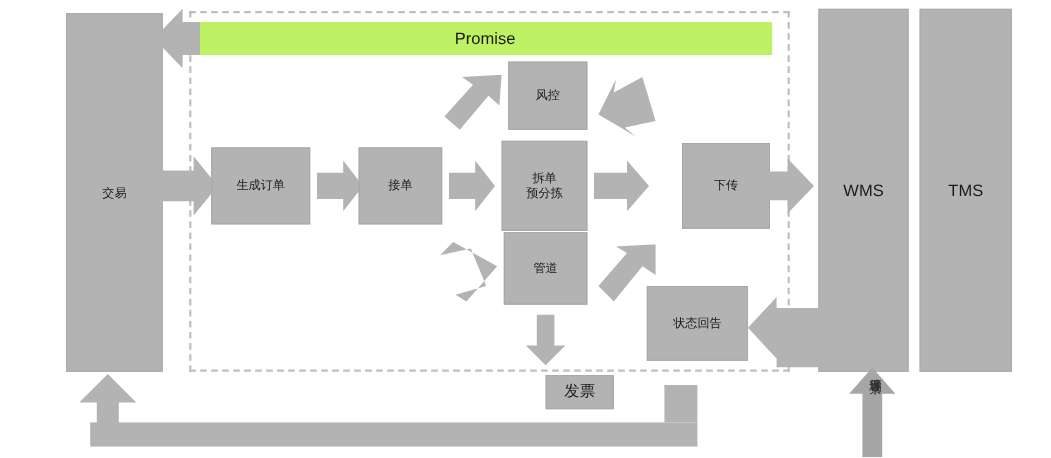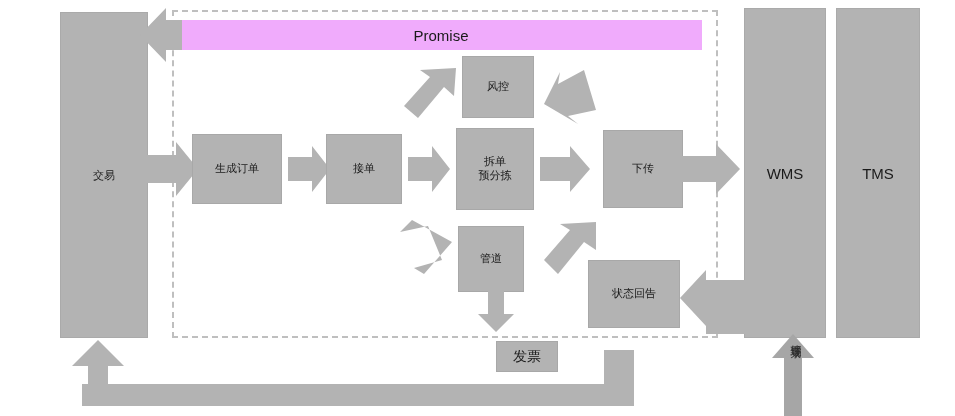--- a/index.html
+++ b/index.html
@@ -12,21 +12,21 @@
   .lane{position:absolute;background:#b3b3b3;border:1px solid #aaaaaa;
         display:flex;align-items:center;justify-content:center;
         color:#1a1a1a;box-sizing:border-box;}
 
   .zh{font-family:"DejaVu Sans","Liberation Sans",sans-serif;font-size:11px;}
   .zh-sm{font-size:14px;}
   .lat{font-family:"Liberation Sans","DejaVu Sans",sans-serif;font-size:15px;}
 
   .dashed{position:absolute;border:2px dashed #bfbfbf;box-sizing:border-box;background:transparent;}
 
-  .promise{position:absolute;background:#f0abfc;display:flex;align-items:center;
+  .promise{position:absolute;background:#bef264;display:flex;align-items:center;
            justify-content:center;color:#1a1a1a;}
 
   .shape{position:absolute;background:#b3b3b3;}
   .arrow-r{position:absolute;}
   .arrow-l{position:absolute;}
   .arrow-u{position:absolute;}
   .arrow-d{position:absolute;}
 
   .vtext{position:absolute;writing-mode:vertical-rl;text-orientation:upright;
          font-size:11px;color:#2b2b2b;letter-spacing:1px;
@@ -90,21 +90,21 @@
     <span>拆单</span>
     <span>预分拣</span>
   </div>
 
   <div class="arrow-r" style="left:540px;top:146px;width:50px;height:46px;">
     <svg width="50" height="46" viewBox="0 0 50 46">
       <polygon points="0,11 30,11 30,0 50,23 30,46 30,35 0,35" fill="#b3b3b3"></polygon>
     </svg>
   </div>
 
-  <div class="box zh" style="left:603px;top:130px;width:80px;height:78px;">
+  <div class="box zh" style="left:620px;top:130px;width:80px;height:78px;">
     <span>下传</span>
   </div>
 
   <div class="arrow-r" style="left:678px;top:144px;width:62px;height:50px;">
     <svg width="62" height="50" viewBox="0 0 62 50">
       <polygon points="0,12 38,12 38,0 62,25 38,50 38,38 0,38" fill="#b3b3b3"></polygon>
     </svg>
   </div>
 
   <div class="box zh" style="left:462px;top:56px;width:72px;height:62px;">
@@ -116,21 +116,21 @@
       <polygon points="52,0 50,28 40,19 14,50 0,38 26,9 16,2" fill="#b3b3b3"></polygon>
     </svg>
   </div>
 
   <div class="arrow-r" style="left:542px;top:70px;width:56px;height:54px;">
     <svg width="56" height="54" viewBox="0 0 56 54">
       <polygon points="18,2 16,14 42,0 54,40 26,46 36,54 2,34" fill="#b3b3b3"></polygon>
     </svg>
   </div>
 
-  <div class="box zh" style="left:458px;top:226px;width:66px;height:66px;">
+  <div class="box zh" style="left:458px;top:211px;width:76px;height:66px;">
     <span>管道</span>
   </div>
 
   <div class="arrow-r" style="left:398px;top:220px;width:56px;height:54px;">
     <svg width="56" height="54" viewBox="0 0 56 54">
       <polygon points="14,0 2,12 30,6 44,40 16,48 26,54 54,22" fill="#b3b3b3"></polygon>
     </svg>
   </div>
 
   <div class="arrow-r" style="left:544px;top:222px;width:58px;height:54px;">

